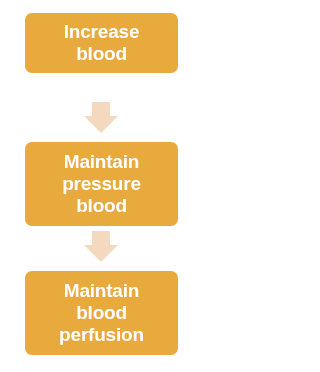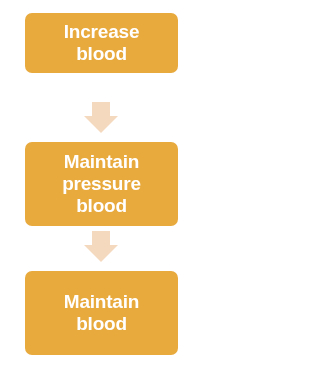--- a/index.html
+++ b/index.html
@@ -83,15 +83,16 @@
 
   <div class="flow-arrow" id="arrow-2">
     <svg viewBox="0 0 34 31" xmlns="http://www.w3.org/2000/svg" aria-hidden="true">
       <polygon points="8,0 26,0 26,14 34,14 17,31 0,14 8,14" fill="#f5d9be"></polygon>
     </svg>
   </div>
 
   <div class="flow-box" id="box-3">
     <div class="flow-box-line">Maintain</div>
     <div class="flow-box-line">blood</div>
+    <div class="flow-box-line">perfusion</div>
   </div>
 
 </div>
 
 </body></html>

